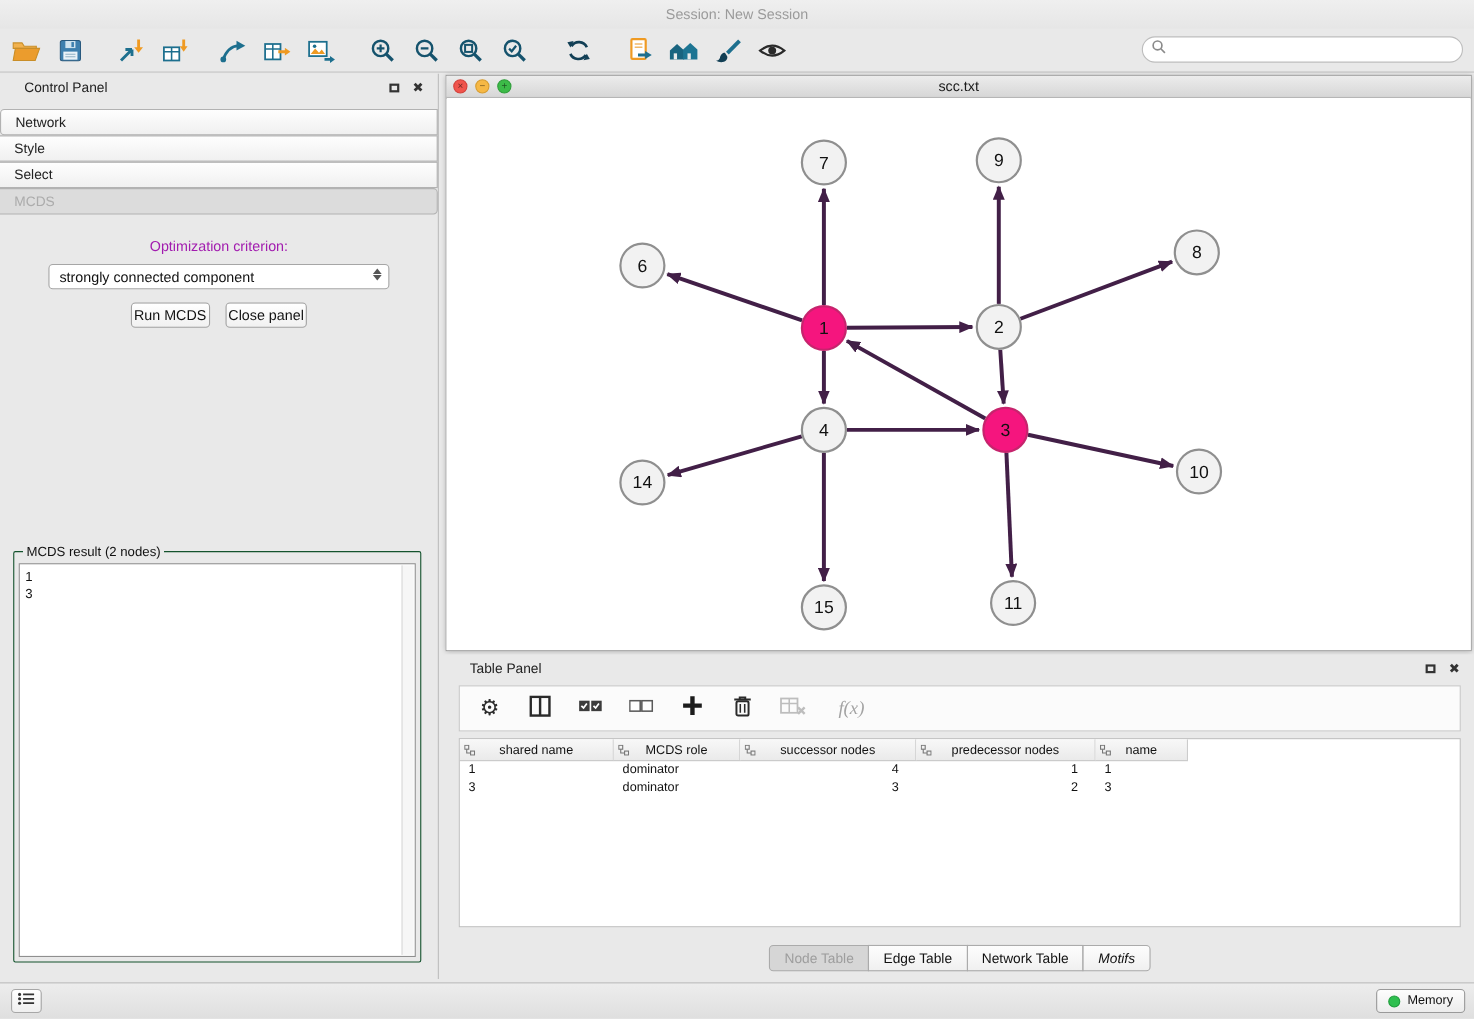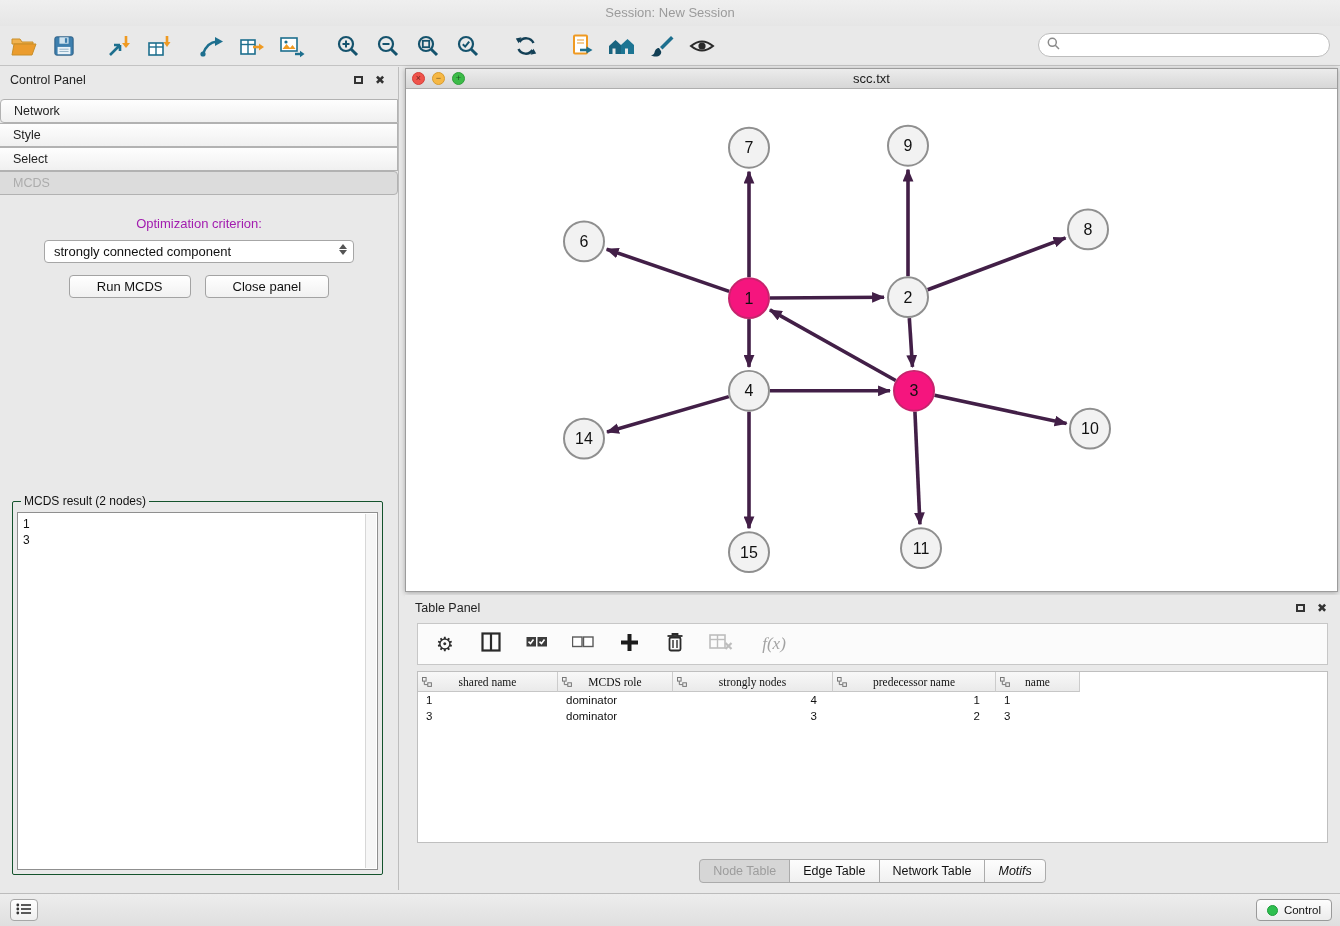--- a/index.html
+++ b/index.html
@@ -22,40 +22,40 @@
   .searchbox { position:absolute; right:10px; top:7px; width:292px; height:24px;
     border:1px solid #bdbdbd; border-radius:13px; background:#fff;
     display:flex; align-items:center; padding-left:8px; gap:4px; }
   .searchbox input { border:none; outline:none; flex:1; font-size:12px; background:transparent;
     font-family:inherit; height:20px; }
 
   
   .control-panel { position:absolute; left:0; top:67px; width:399px; height:823px;
     background:#e9e9e9; border-right:1px solid #bdbdbd; }
   .panel-header { height:26px; display:flex; align-items:center; padding:0 10px; }
-  .panel-title { font-size:12.5px; color:#222; flex:1; }
+  .panel-title { font-size:12.5px; color:#222; flex:1;margin-left:12px; }
   .panel-btn { width:16px; height:16px; display:flex; align-items:center; justify-content:center;
     color:#333; font-size:12px; font-weight:bold; margin-left:6px; cursor:default; }
   .float-glyph { width:9px; height:8px; border:2px solid #333; display:inline-block; }
   .tabs-row { display:flex; justify-content:center; margin-top:6px;flex-direction:column; }
   .tab { padding:4px 13px; font-size:12.5px; color:#222; background:linear-gradient(#fefefe,#f0f0f0);
     border:1px solid #b2b2b2; margin-left:-1px; cursor:default; }
   .tab:first-child { border-top-left-radius:4px; border-bottom-left-radius:4px; margin-left:0; }
   .tab:last-child { border-top-right-radius:4px; border-bottom-right-radius:4px; }
   .tab.active { background:#dcdcdc; color:#acacac; }
   .opt-label { text-align:center; margin-top:21px; font-size:13px; color:#a21caf; }
   .combo { position:relative; width:310px; height:23px; margin:9px auto 0 auto; background:#fff;
     border:1px solid #a6a6a6; border-radius:4px; font-size:13px; color:#111;
     display:flex; align-items:center; padding-left:9px; }
   .combo .arrows { position:absolute; right:6px; top:3px; display:flex; flex-direction:column; gap:1px; }
   .combo .arrows i { width:0; height:0; border-left:4px solid transparent; border-right:4px solid transparent; display:block; }
   .combo .arrows .up { border-bottom:5px solid #555; }
   .combo .arrows .dn { border-top:5px solid #555; }
   .btn-row { display:flex; justify-content:center; gap:14px; margin-top:12px; }
-  .pbtn { height:23px; padding:0 27px; font-size:13px; color:#111; font-family:inherit;
+  .pbtn { height:23px; padding:0 2px; font-size:13px; color:#111; font-family:inherit;
     background:linear-gradient(#ffffff,#f1f1f1); border:1px solid #a3a3a3; border-radius:4px; cursor:default; }
   .result-fieldset { position:absolute; left:12px; right:15px; top:427px; bottom:15px;
     border:1px solid #14532d; border-radius:2px; padding:4px; }
   .result-fieldset legend { font-size:12px; color:#111; padding:0 3px; margin-left:4px; }
   .result-list { position:relative; width:100%; height:100%; background:#fff; border:1px solid #8f8f8f;
     font-size:12px; color:#111; padding:3px 5px; overflow:hidden; }
   .result-list .item { line-height:16px; }
   .result-scroll { position:absolute; top:1px; bottom:1px; right:1px; width:11px;
     background:#f6f6f6; border-left:1px solid #d7d7d7; }
 
@@ -78,21 +78,21 @@
   
   .table-panel { position:absolute; left:405px; top:595px; right:0; height:295px; background:#e9e9e9; }
   .tp-toolbar { position:absolute; left:12px; right:12px; top:28px; height:42px;
     background:#fbfbfb; border:1px solid #c7c7c7; display:flex; align-items:center;
     padding-left:14px; gap:20px; }
   .tp-icon { display:flex; align-items:center; justify-content:center; width:26px; height:26px; cursor:default; }
   .gear-glyph { font-size:20px; color:#2d2d2d; line-height:1; }
   .fx { font-family:"Liberation Serif","DejaVu Serif",serif; font-style:italic; font-size:17px; color:#a3a3a3; }
   .tp-table { position:absolute; left:12px; right:12px; top:76px; height:172px;
     background:#fff; border:1px solid #bfbfbf; overflow:hidden; }
-  .thead { display:flex; height:20px;font-family:Liberation Serif, serif; }
+  .thead { display:flex; height:20px; }
   .th { position:relative; display:flex; align-items:center; justify-content:center;
     background:linear-gradient(#f8f8f8,#eaeaea); border-right:1px solid #cccccc;
     border-bottom:1px solid #c6c6c6; font-size:11.5px; color:#111; flex:0 0 auto; cursor:default; }
   .th .sort-ic { position:absolute; left:4px; top:5px; }
   .trow { display:flex; height:16px; font-size:11.5px; color:#111; }
   .td { flex:0 0 auto; line-height:16px; white-space:nowrap; overflow:hidden; }
   .tp-tabs { position:absolute; left:0; right:0; bottom:7px; display:flex; justify-content:center; }
   .seg { padding:4px 13px; font-size:12.5px; color:#111; background:linear-gradient(#fdfdfd,#f0f0f0);
     border:1px solid #ababab; margin-left:-1px; cursor:default; }
   .seg:first-child { border-top-left-radius:4px; border-bottom-left-radius:4px; margin-left:0; }
@@ -490,29 +490,29 @@
                 <path d="M2.3 4.2 v3.4 h3.4" fill="none" stroke="#777"></path>
               </svg></span>
             <span>MCDS role</span>
           </div>
           <div class="th" style="width: 160px;">
             <span class="sort-ic"><svg width="10" height="10" viewBox="0 0 10 10">
                 <rect x="0.5" y="0.5" width="3.6" height="3.6" fill="none" stroke="#777"></rect>
                 <rect x="5.8" y="5.8" width="3.6" height="3.6" fill="none" stroke="#777"></rect>
                 <path d="M2.3 4.2 v3.4 h3.4" fill="none" stroke="#777"></path>
               </svg></span>
-            <span>strongly nodes</span>
+            <span>successor nodes</span>
           </div>
           <div class="th" style="width: 163px;">
             <span class="sort-ic"><svg width="10" height="10" viewBox="0 0 10 10">
                 <rect x="0.5" y="0.5" width="3.6" height="3.6" fill="none" stroke="#777"></rect>
                 <rect x="5.8" y="5.8" width="3.6" height="3.6" fill="none" stroke="#777"></rect>
                 <path d="M2.3 4.2 v3.4 h3.4" fill="none" stroke="#777"></path>
               </svg></span>
-            <span>predecessor name</span>
+            <span>predecessor nodes</span>
           </div>
           <div class="th" style="width: 84px;">
             <span class="sort-ic"><svg width="10" height="10" viewBox="0 0 10 10">
                 <rect x="0.5" y="0.5" width="3.6" height="3.6" fill="none" stroke="#777"></rect>
                 <rect x="5.8" y="5.8" width="3.6" height="3.6" fill="none" stroke="#777"></rect>
                 <path d="M2.3 4.2 v3.4 h3.4" fill="none" stroke="#777"></path>
               </svg></span>
             <span>name</span>
           </div>
         </div>
@@ -548,17 +548,17 @@
             <circle cx="1.8" cy="2" r="1.4" fill="#333"></circle>
             <circle cx="1.8" cy="6" r="1.4" fill="#333"></circle>
             <circle cx="1.8" cy="10" r="1.4" fill="#333"></circle>
             <line x1="5" y1="2" x2="15" y2="2" stroke="#333" stroke-width="1.6"></line>
             <line x1="5" y1="6" x2="15" y2="6" stroke="#333" stroke-width="1.6"></line>
             <line x1="5" y1="10" x2="15" y2="10" stroke="#333" stroke-width="1.6"></line>
           </svg></span>
     </div>
     <div class="memory-btn">
       <span class="mem-dot"></span>
-      <span>Control</span>
+      <span>Memory</span>
     </div>
   </div>
 
 </div>
 
 </body></html>

